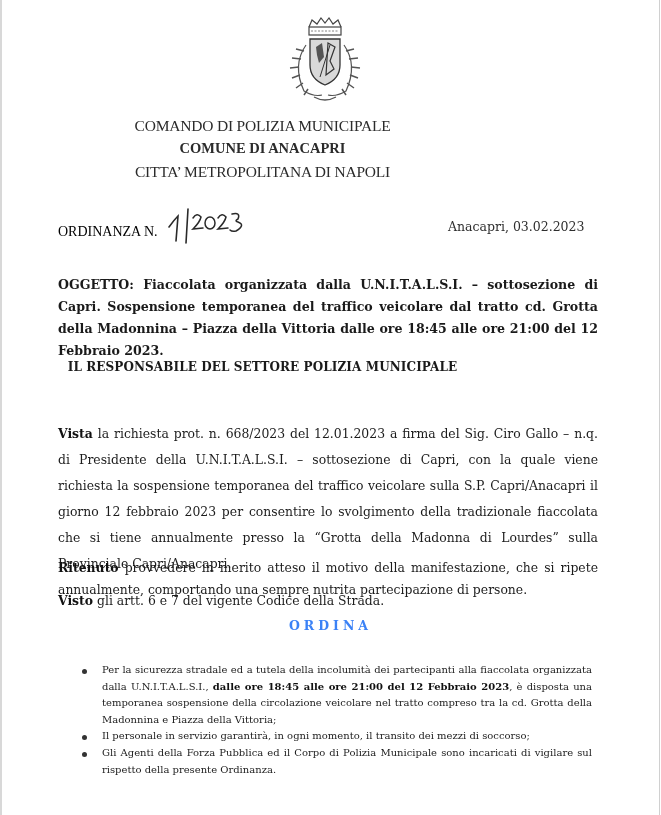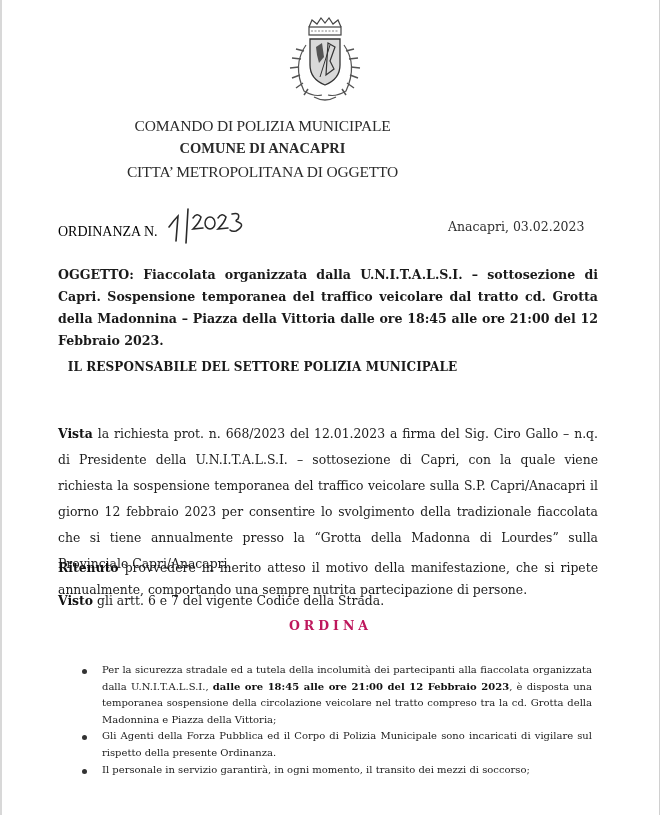--- a/index.html
+++ b/index.html
@@ -21,31 +21,31 @@
     .hdr2 { top: 140px; font-size: 14.5px; font-weight: bold; }
     .hdr3 { top: 163px; font-size: 15.5px; letter-spacing: -0.2px; }
 
     .ord-num { position: absolute; left: 58px; top: 224px; font-family: "Liberation Serif", serif;
       font-size: 14px; color: #000000; }
     .ord-hand { position: absolute; left: 166px; top: 205px; width: 92px; height: 40px; }
     .ord-date { position: absolute; left: 448px; top: 219px; font-family: "DejaVu Serif", serif;
       font-size: 12.5px; color: #2e2e2e; text-align: right; }
 
     .block { position: absolute; left: 58px; width: 540px; font-size: 12.6px; line-height: 22px; text-align: justify; }
-    .subject { top: 264px; font-weight: bold; font-size: 12.6px; line-height: 22px; color: #1a1a1a; }
+    .subject { top: 274px; font-weight: bold; font-size: 12.6px; line-height: 22px; color: #1a1a1a; }
     .responsabile { position: absolute; left: 0; width: 525px; top: 360px; text-align: center;
       font-weight: bold; font-size: 12px; letter-spacing: 0.1px; color: #1a1a1a; }
 
     .p-vista { top: 421px; line-height: 26px; font-size: 12.4px; }
     .p-ritenuto { top: 541px; font-size: 12.4px; margin-top: 16px; }
     .p-visto { top: 590px; font-size: 12.4px; }
     b { font-weight: bold; color: #111; }
 
     .ordina { position: absolute; left: 0; width: 661px; top: 618px; text-align: center;
-      font-weight: bold; font-size: 12.5px; letter-spacing: 4px; color: #be185d; }
+      font-weight: bold; font-size: 12.5px; letter-spacing: 4px; color: #3b82f6; }
 
     .bullets { position: absolute; left: 82px; top: 662px; width: 510px; margin: 0; padding: 0; list-style: none; }
     .bullets li { position: relative; padding-left: 20px; font-size: 10px; line-height: 16.6px; text-align: justify; }
     .bullets li .dot { position: absolute; left: 0; top: 7px; width: 5px; height: 5px; border-radius: 50%; background: #333; }
   </style>
 </head>
 <body>
 
 <div class="page-edge-left"></div>
 <div class="page-edge-right"></div>
@@ -65,21 +65,21 @@
   <path d="M24 34 l-8 -2 M21 42 l-9 -1 M19 50 l-9 1 M20 58 l-8 3 M23 66 l-7 5 M28 72 l-4 6" stroke="#555" stroke-width="1.5"></path>
 
   <path d="M64 28 Q78 48 66 74 Q56 80 48 78" fill="none" stroke="#555" stroke-width="1.2"></path>
   <path d="M66 34 l8 -2 M69 42 l9 -1 M71 50 l9 1 M70 58 l8 3 M67 66 l7 5 M62 72 l4 6" stroke="#555" stroke-width="1.5"></path>
 
   <path d="M34 80 Q45 86 56 80" fill="none" stroke="#555" stroke-width="1.3"></path>
 </svg>
 
 <div class="hdr hdr1">COMANDO DI POLIZIA MUNICIPALE</div>
 <div class="hdr hdr2">COMUNE DI ANACAPRI</div>
-<div class="hdr hdr3">CITTA’ METROPOLITANA DI OGGETTO</div>
+<div class="hdr hdr3">CITTA’ METROPOLITANA DI NAPOLI</div>
 
 <div class="ord-num">ORDINANZA N.</div>
 <svg class="ord-hand" viewBox="0 0 92 40">
   <title>1/2023</title>
   <path d="M3 22 Q8 15 12 11 L10 36" fill="none" stroke="#2a2a2a" stroke-width="1.6" stroke-linecap="round"></path>
   <path d="M22 4 L20 38" fill="none" stroke="#2a2a2a" stroke-width="1.6" stroke-linecap="round"></path>
   <path d="M27 13 Q31 7 35 12 Q34 17 27 24 L37 23" fill="none" stroke="#2a2a2a" stroke-width="1.5" stroke-linecap="round"></path>
   <ellipse cx="44" cy="18" rx="5" ry="6" fill="none" stroke="#2a2a2a" stroke-width="1.5"></ellipse>
   <path d="M52 13 Q56 7 60 12 Q59 17 52 24 L62 23" fill="none" stroke="#2a2a2a" stroke-width="1.5" stroke-linecap="round"></path>
   <path d="M66 9 Q75 7 72 14 Q68 16 72 17 Q80 20 70 26 Q66 27 64 25" fill="none" stroke="#2a2a2a" stroke-width="1.5" stroke-linecap="round"></path>
@@ -99,18 +99,18 @@
 
 <div class="block p-visto"><b>Visto</b><span> gli artt. 6 e 7 del vigente Codice della Strada.</span></div>
 
 <div class="ordina">ORDINA</div>
 
 <ul class="bullets">
   <li>
     <span class="dot"></span><span>Per la sicurezza stradale ed a tutela della incolumità dei partecipanti alla fiaccolata organizzata dalla U.N.I.T.A.L.S.I., </span><b>dalle ore 18:45 alle ore 21:00 del 12 Febbraio 2023</b><span>, è disposta una temporanea sospensione della circolazione veicolare nel tratto compreso tra la cd. Grotta della Madonnina e Piazza della Vittoria;</span>
   </li>
   <li>
-    <span class="dot"></span><span>Gli Agenti della Forza Pubblica ed il Corpo di Polizia Municipale sono incaricati di vigilare sul rispetto della presente Ordinanza.</span>
+    <span class="dot"></span><span>Il personale in servizio garantirà, in ogni momento, il transito dei mezzi di soccorso;</span>
   </li>
   <li>
-    <span class="dot"></span><span>Il personale in servizio garantirà, in ogni momento, il transito dei mezzi di soccorso;</span>
+    <span class="dot"></span><span>Gli Agenti della Forza Pubblica ed il Corpo di Polizia Municipale sono incaricati di vigilare sul rispetto della presente Ordinanza.</span>
   </li>
 </ul>
 
 </body></html>

